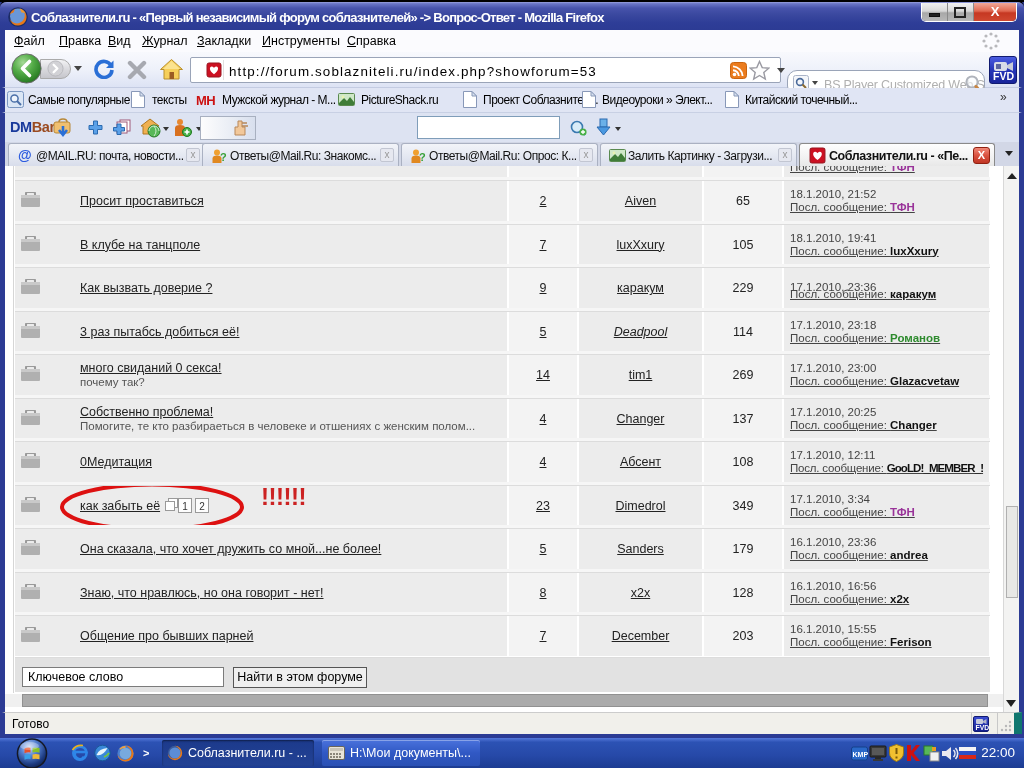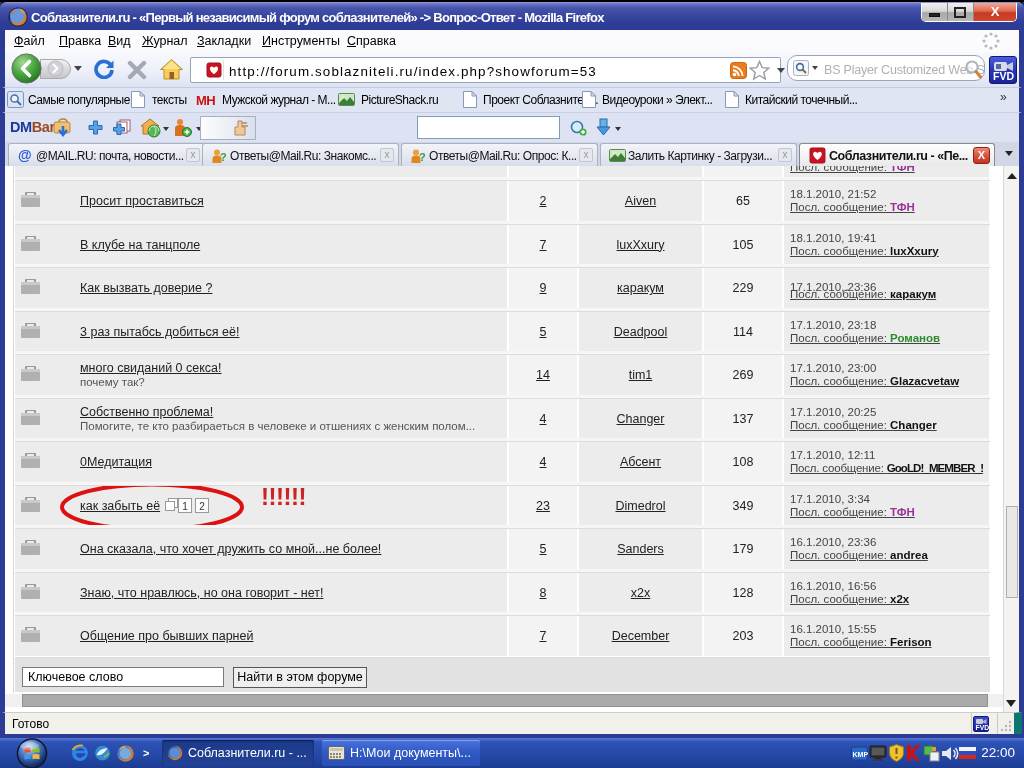--- a/index.html
+++ b/index.html
@@ -19,21 +19,21 @@
 
 
 #menubar { left:2px; top:30px; width:1020px; height:22px; background:#fbfbfe; border-left:3px solid #2c3b94; border-right:3px solid #2c3b94; }
 #menubar .mi { position:absolute; top:4px; font-size:12.5px; color:#000; }
 
 
 #navbar { left:2px; top:52px; width:1020px; height:36px; background:linear-gradient(180deg,#f8f9fd 0%,#eef1fa 50%,#dde3f4 100%); border-left:3px solid #2c3b94; border-right:3px solid #2c3b94; border-bottom:1px solid #c4cce2; }
 #urlbar { left:185px; top:5px; width:591px; height:26px; background:#fff; border:1px solid #9aa4b8; border-radius:2px; }
 #favbox { left:2px; top:2px; width:31px; height:20px; border-right:1px solid #e0e0e0; }
 #urltext { left:38px; top:6px; font-size:13.4px; color:#000; white-space:nowrap; letter-spacing:1.12px; }
-#searchbox { left:782px; top:3px; width:198px; height:26px; background:#fff; border:1px solid #9aa4b8; border-radius:10px; }
+#searchbox { left:782px; top:18px; width:198px; height:26px; background:#fff; border:1px solid #9aa4b8; border-radius:10px; }
 #searchtext { left:36px; top:7px; font-size:12.5px; color:#b0b0b0; white-space:nowrap; letter-spacing:-0.2px; }
 #fvdbtn { left:984px; top:4px; width:28px; height:28px; border-radius:3px; background:linear-gradient(180deg,#4a5ce0 0%,#2636b8 50%,#18249a 100%); border:1px solid #101a70; }
 #fvdbtn span { position:absolute; bottom:1px; left:3px; color:#fff; font-size:10.5px; font-weight:bold; }
 
 
 #bookbar { left:2px; top:88px; width:1020px; height:24px; background:#e0e5f4; border-left:3px solid #2c3b94; border-right:3px solid #2c3b94; }
 #bookbar .bi { position:absolute; top:5px; font-size:12px; color:#000; white-space:nowrap; letter-spacing:-0.5px; }
 
 
 #dmbar { left:2px; top:112px; width:1020px; height:30px; background:#dde3f2; border-left:3px solid #2c3b94; border-right:3px solid #2c3b94; border-top:1px solid #c8d0e4; }
@@ -408,21 +408,21 @@
         <div class="c-auth"></div>
         <div class="c-views"></div>
         <div class="c-date"></div>
   <svg class="ficon" viewBox="0 0 19 15">
           <rect x="5" y="0" width="9" height="6" rx="1.5" fill="none" stroke="#9a9a9a" stroke-width="2"></rect>
           <rect x="0" y="3" width="19" height="12" rx="1" fill="#b0b0b0"></rect>
           <rect x="0" y="3" width="19" height="3" fill="#c9c9c9"></rect>
         </svg>
   <div class="title" style="top:13px;">3 раз пытабсь добиться её!</div>
   <div class="rep" style="top:13px;">5</div>
-  <div class="auth" style="top:13px;">Deadpool</div>
+  <div class="auth" style="top:13px;font-style:italic;">Deadpool</div>
   <div class="views" style="top:13px;">114</div>
   <div class="date1" style="top:7px;">17.1.2010, 23:18</div>
   <div class="date2" style="top:20px;">Посл. сообщение: <b style="color:#2e8b2e;">Романов</b></div>
   </div>
 <div class="row" style="top:189px; height:40px;">
   <div class="c-icon"></div>
         <div class="c-rep"></div>
         <div class="c-auth"></div>
         <div class="c-views"></div>
         <div class="c-date"></div>

